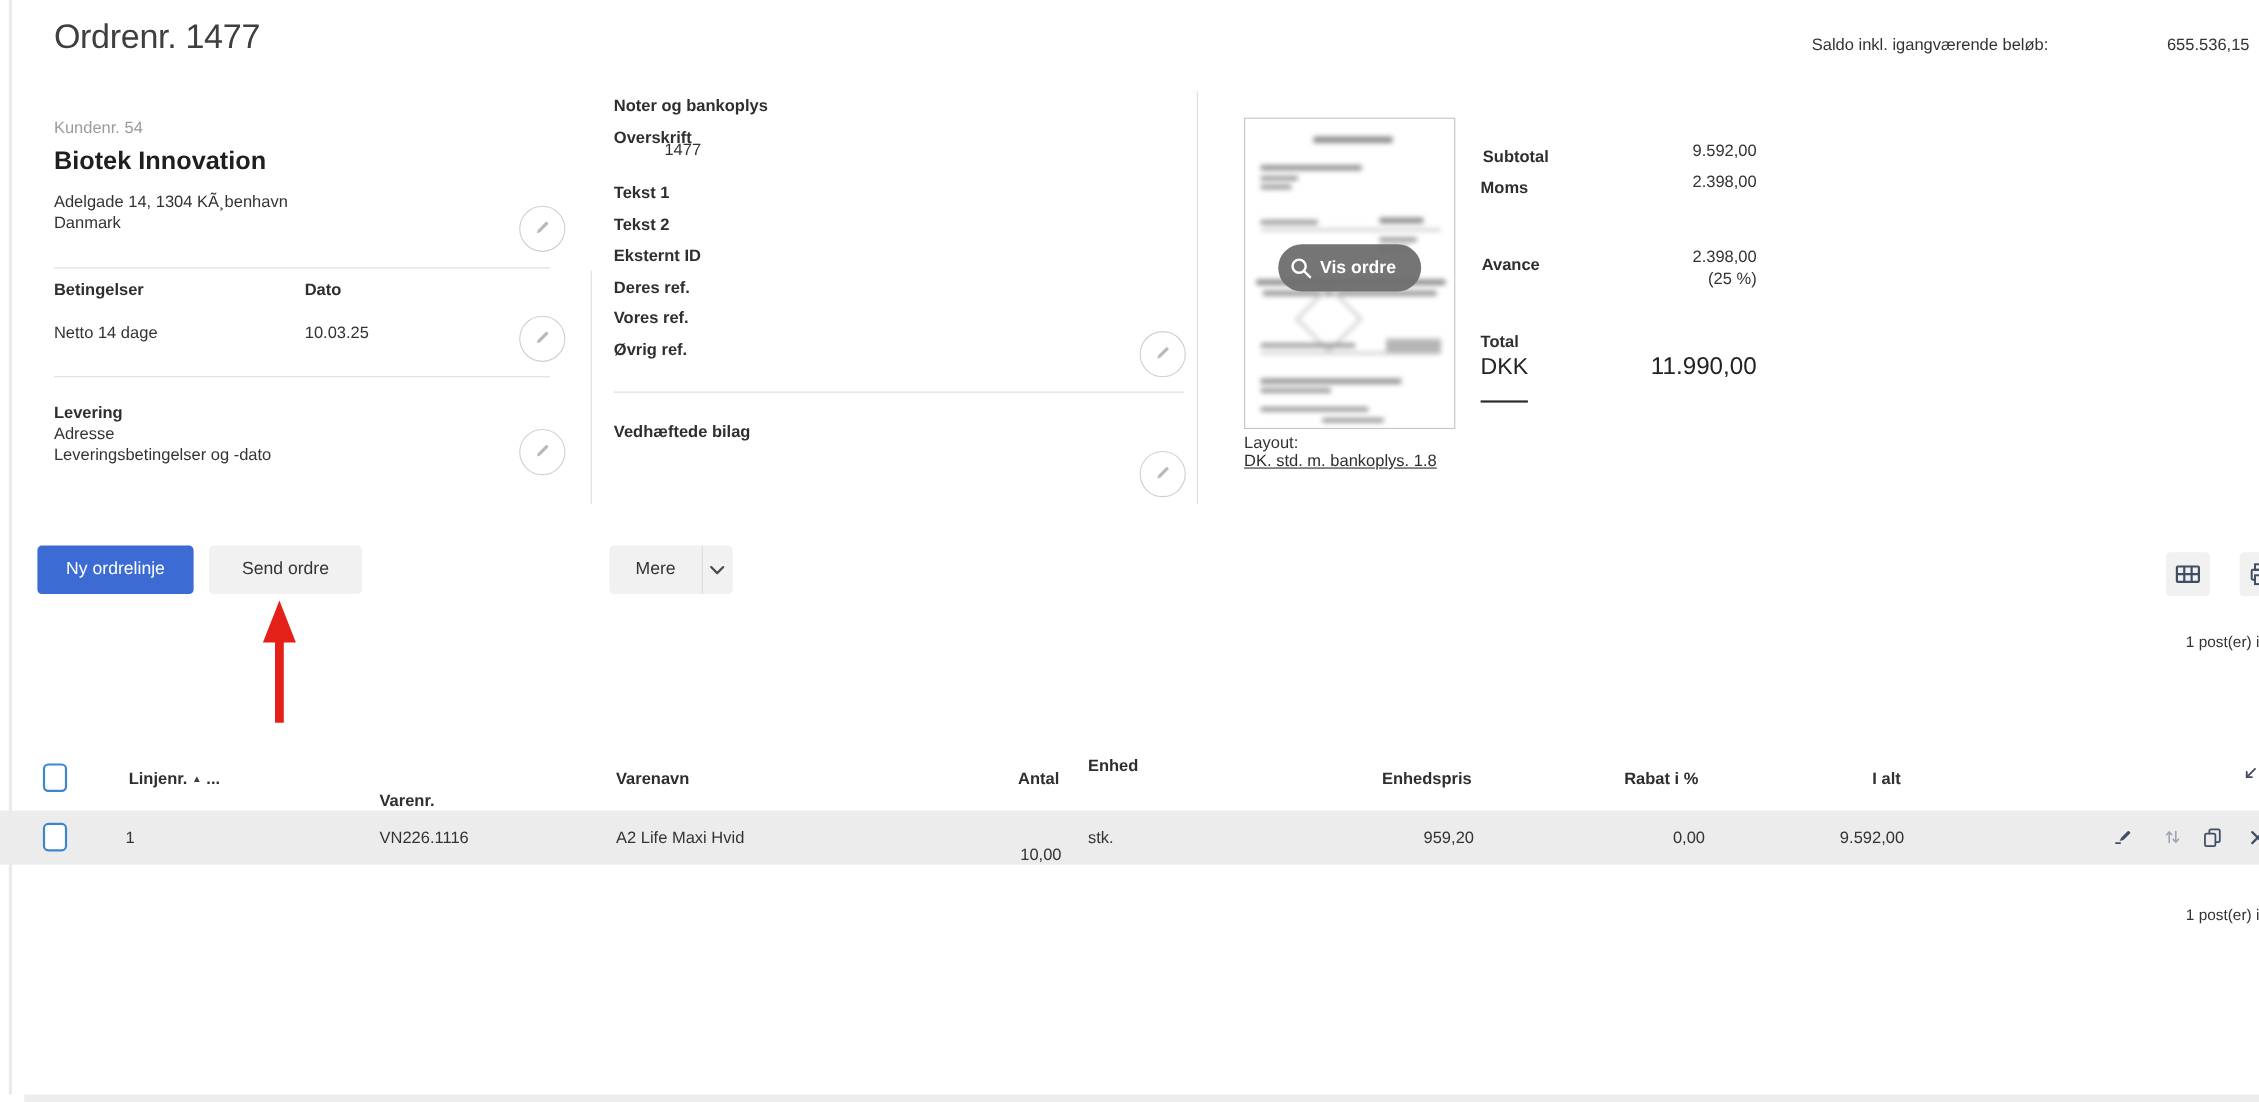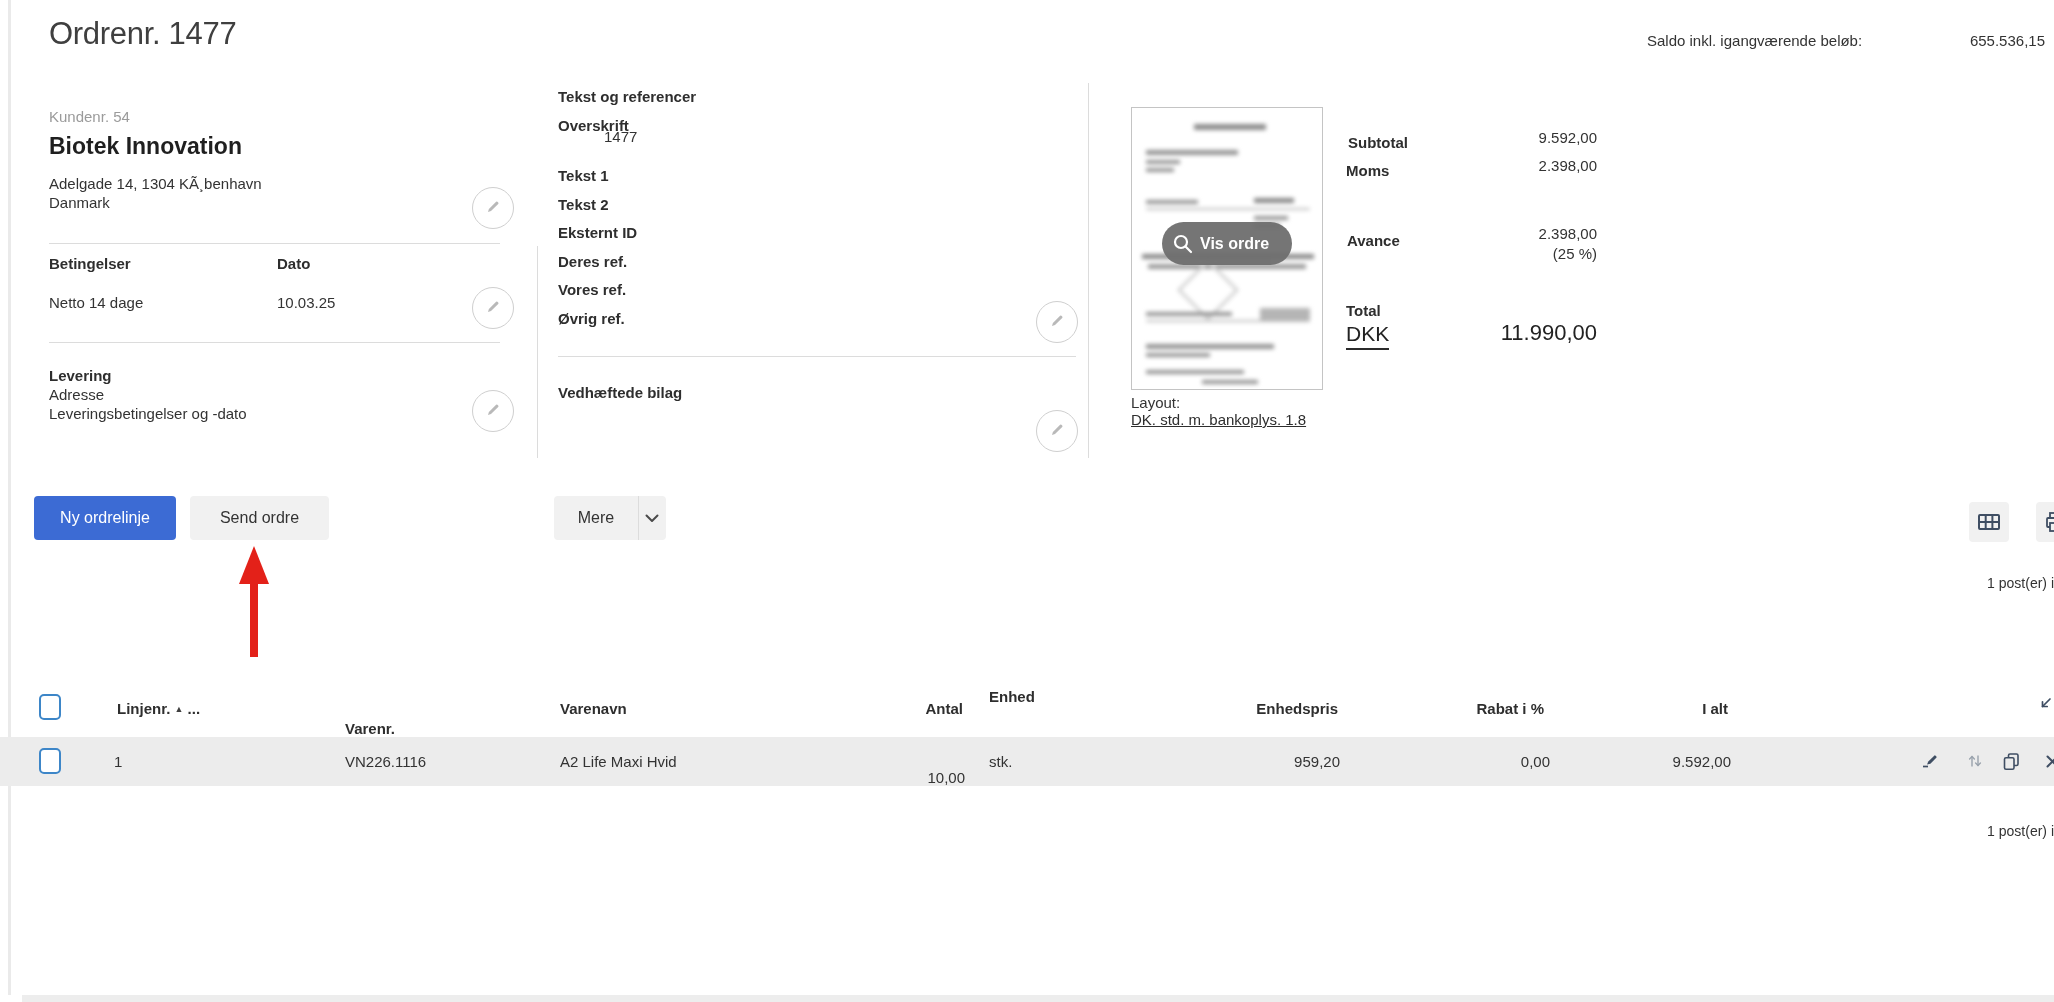--- a/index.html
+++ b/index.html
@@ -31,21 +31,21 @@
     font-size:16px; font-weight:600; font-family:inherit; display:flex; align-items:center; gap:6px;
     padding:0 16px 0 10px; cursor:pointer;}
   .doc{position:absolute; background:#fff; border:1px solid #c4c4c4; overflow:hidden;}
   .doc-blur{position:absolute; inset:0; filter:blur(2.2px);}
   .dl{position:absolute; background:#949494; border-radius:1px;}
   .stamp{position:absolute; width:44px; height:44px; border:3px solid #d4d4d4; transform:rotate(45deg);}
   .arrow-shaft{position:absolute; background:var(--red);}
   .arrow-head{position:absolute; width:0; height:0; border-left:15px solid transparent;
     border-right:15px solid transparent; border-bottom:38px solid var(--red);}
   .link{text-decoration:underline; color:#2e2e2e; cursor:pointer;}
-  .dkk{position:absolute; font-size:21px; color:#222; border-bottom:2px solid #2b2b2b; padding-bottom:3px; line-height:1.1;}
+  .dkk{position:absolute; font-size:21px; color:#222; border-bottom:2px solid #2b2b2b; padding-bottom:19px; line-height:1.1;}
   .total-val{position:absolute; font-size:22px; color:#222;}
   .rowbg{position:absolute; background:var(--rowbg);}
   .rowicon{position:absolute; cursor:pointer; display:flex; align-items:center; justify-content:center;}
   .scroll-track{position:absolute; background:#ededed;}
   .sortmark{font-size:9px; position:relative; top:-2px; color:#3f3f3f;}
 </style>
 </head>
 <body>
 
 <div class="page">
@@ -99,21 +99,21 @@
             <path d="M5 15 l0.9-3 7.2-7.2 a0.9 0.9 0 0 1 1.3 0 l0.8 0.8 a0.9 0.9 0 0 1 0 1.3 L8 14.1 Z" fill="#b9b9b9"></path>
           </svg>
       </span>
     </button>
   </div>
 
   <div class="vline" style="left:537px;top:246px;height:212px;"></div>
   <div class="vline" style="left:1088px;top:83px;height:375px;"></div>
 
   <div>
-    <span class="t b" style="left:558px;top:88px;">Tekst og referencer</span>
+    <span class="t b" style="left:558px;top:88px;">Noter og bankoplys</span>
     <span class="t b" style="left:558px;top:117px;">Overskrift</span>
     <span class="t" style="left:558px;top:128px;margin-left:46px;">1477</span>
     <span class="t b" style="left:558px;top:167px;">Tekst 1</span>
     <span class="t b" style="left:558px;top:196px;">Tekst 2</span>
     <span class="t b" style="left:558px;top:224px;">Eksternt ID</span>
     <span class="t b" style="left:558px;top:253px;">Deres ref.</span>
     <span class="t b" style="left:558px;top:281px;">Vores ref.</span>
     <span class="t b" style="left:558px;top:310px;">Øvrig ref.</span>
     <button class="pencil-btn" style="left:1036px;top:301px;">
       <span>

